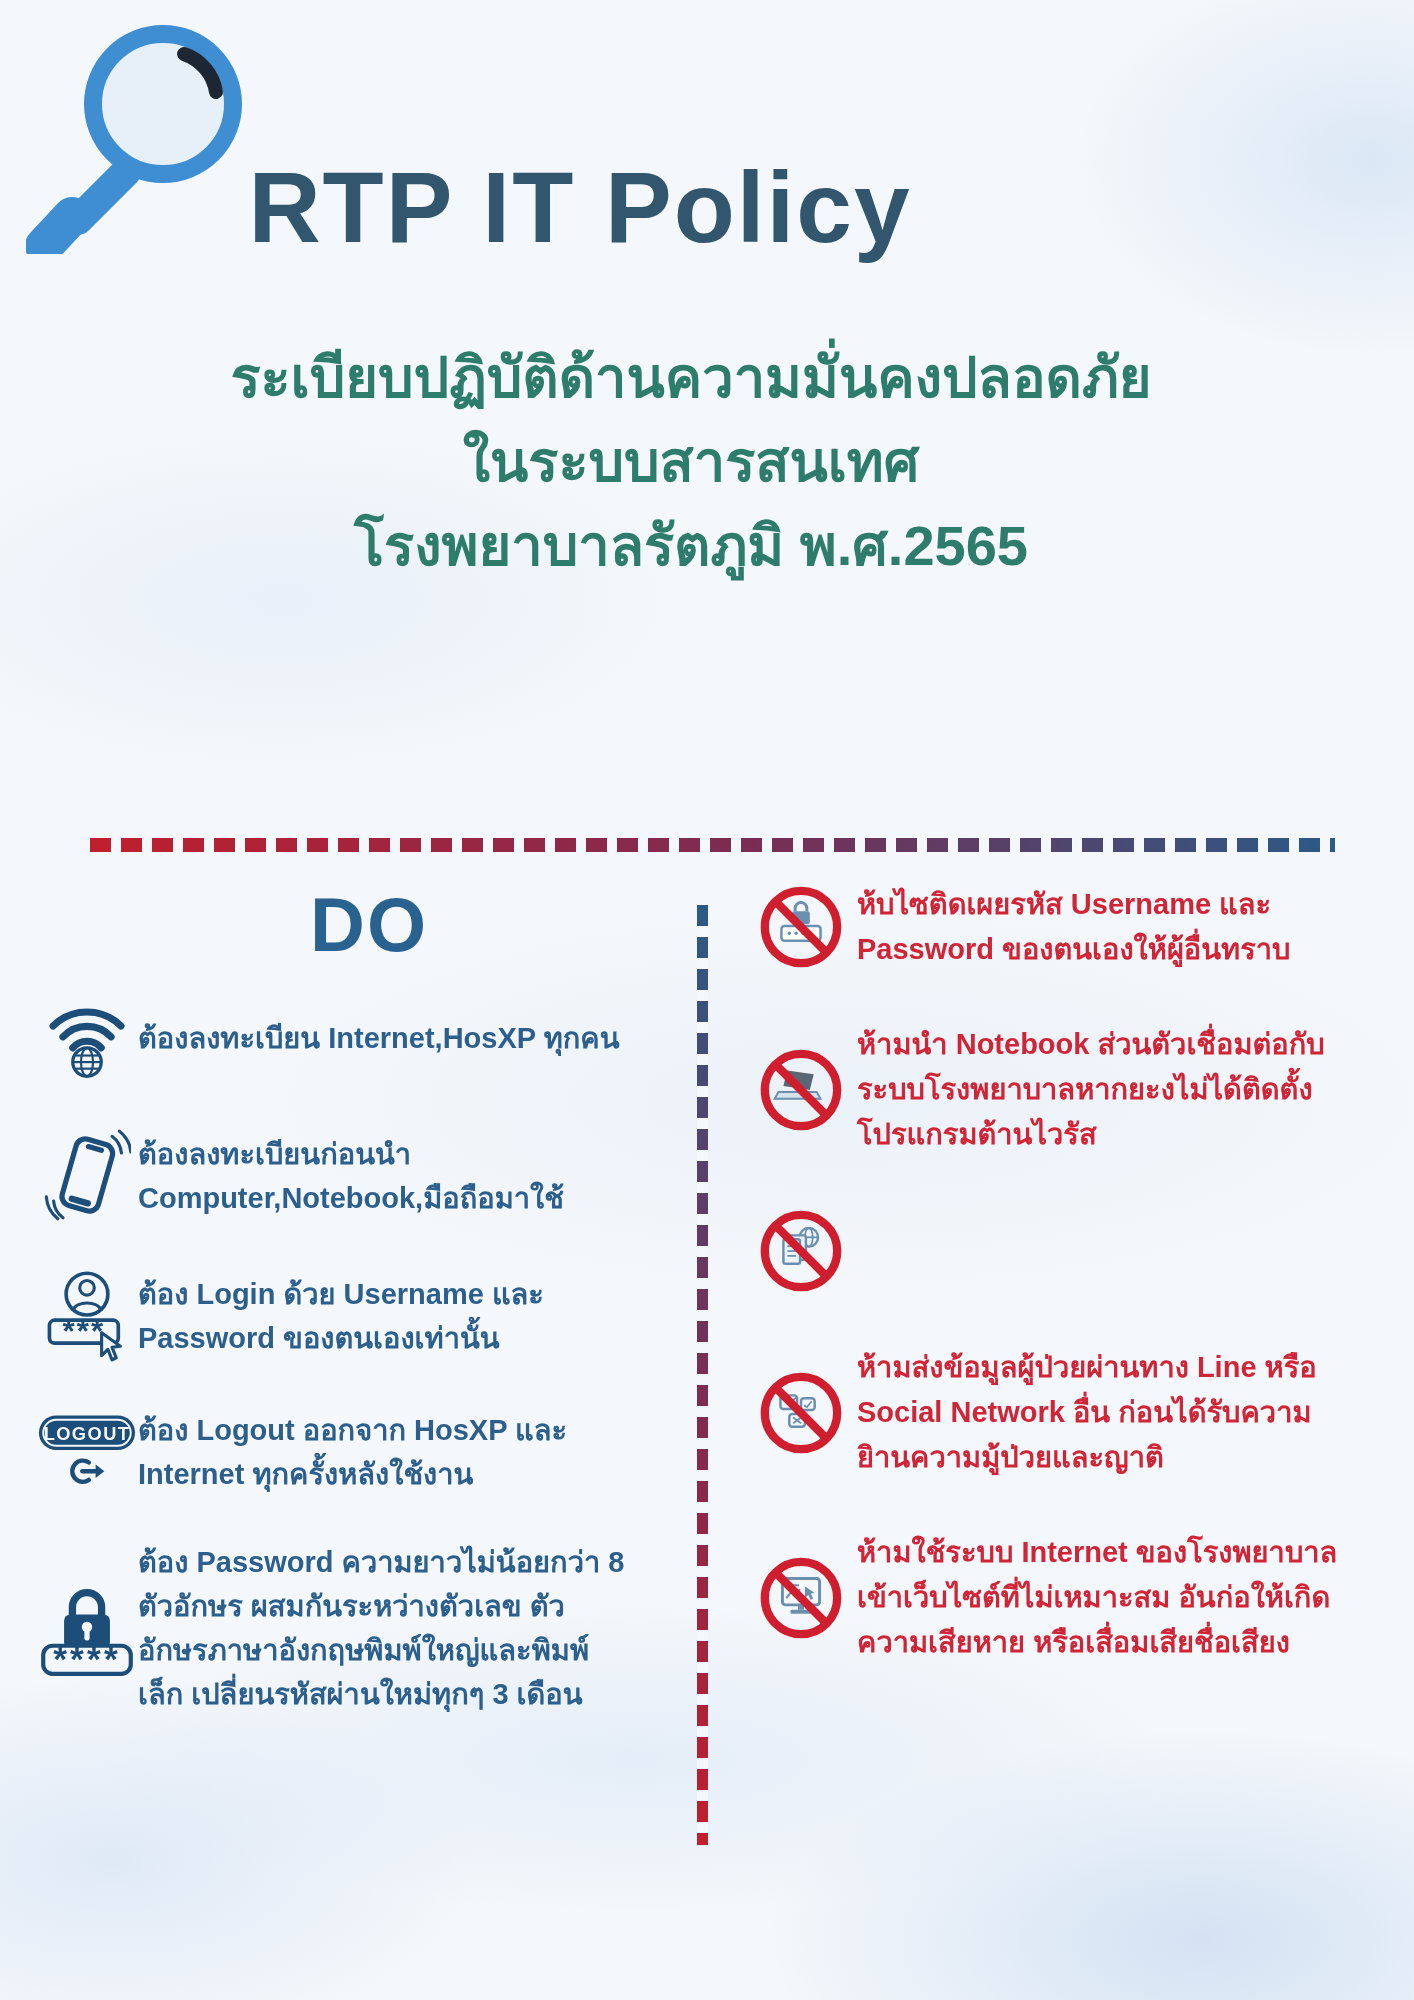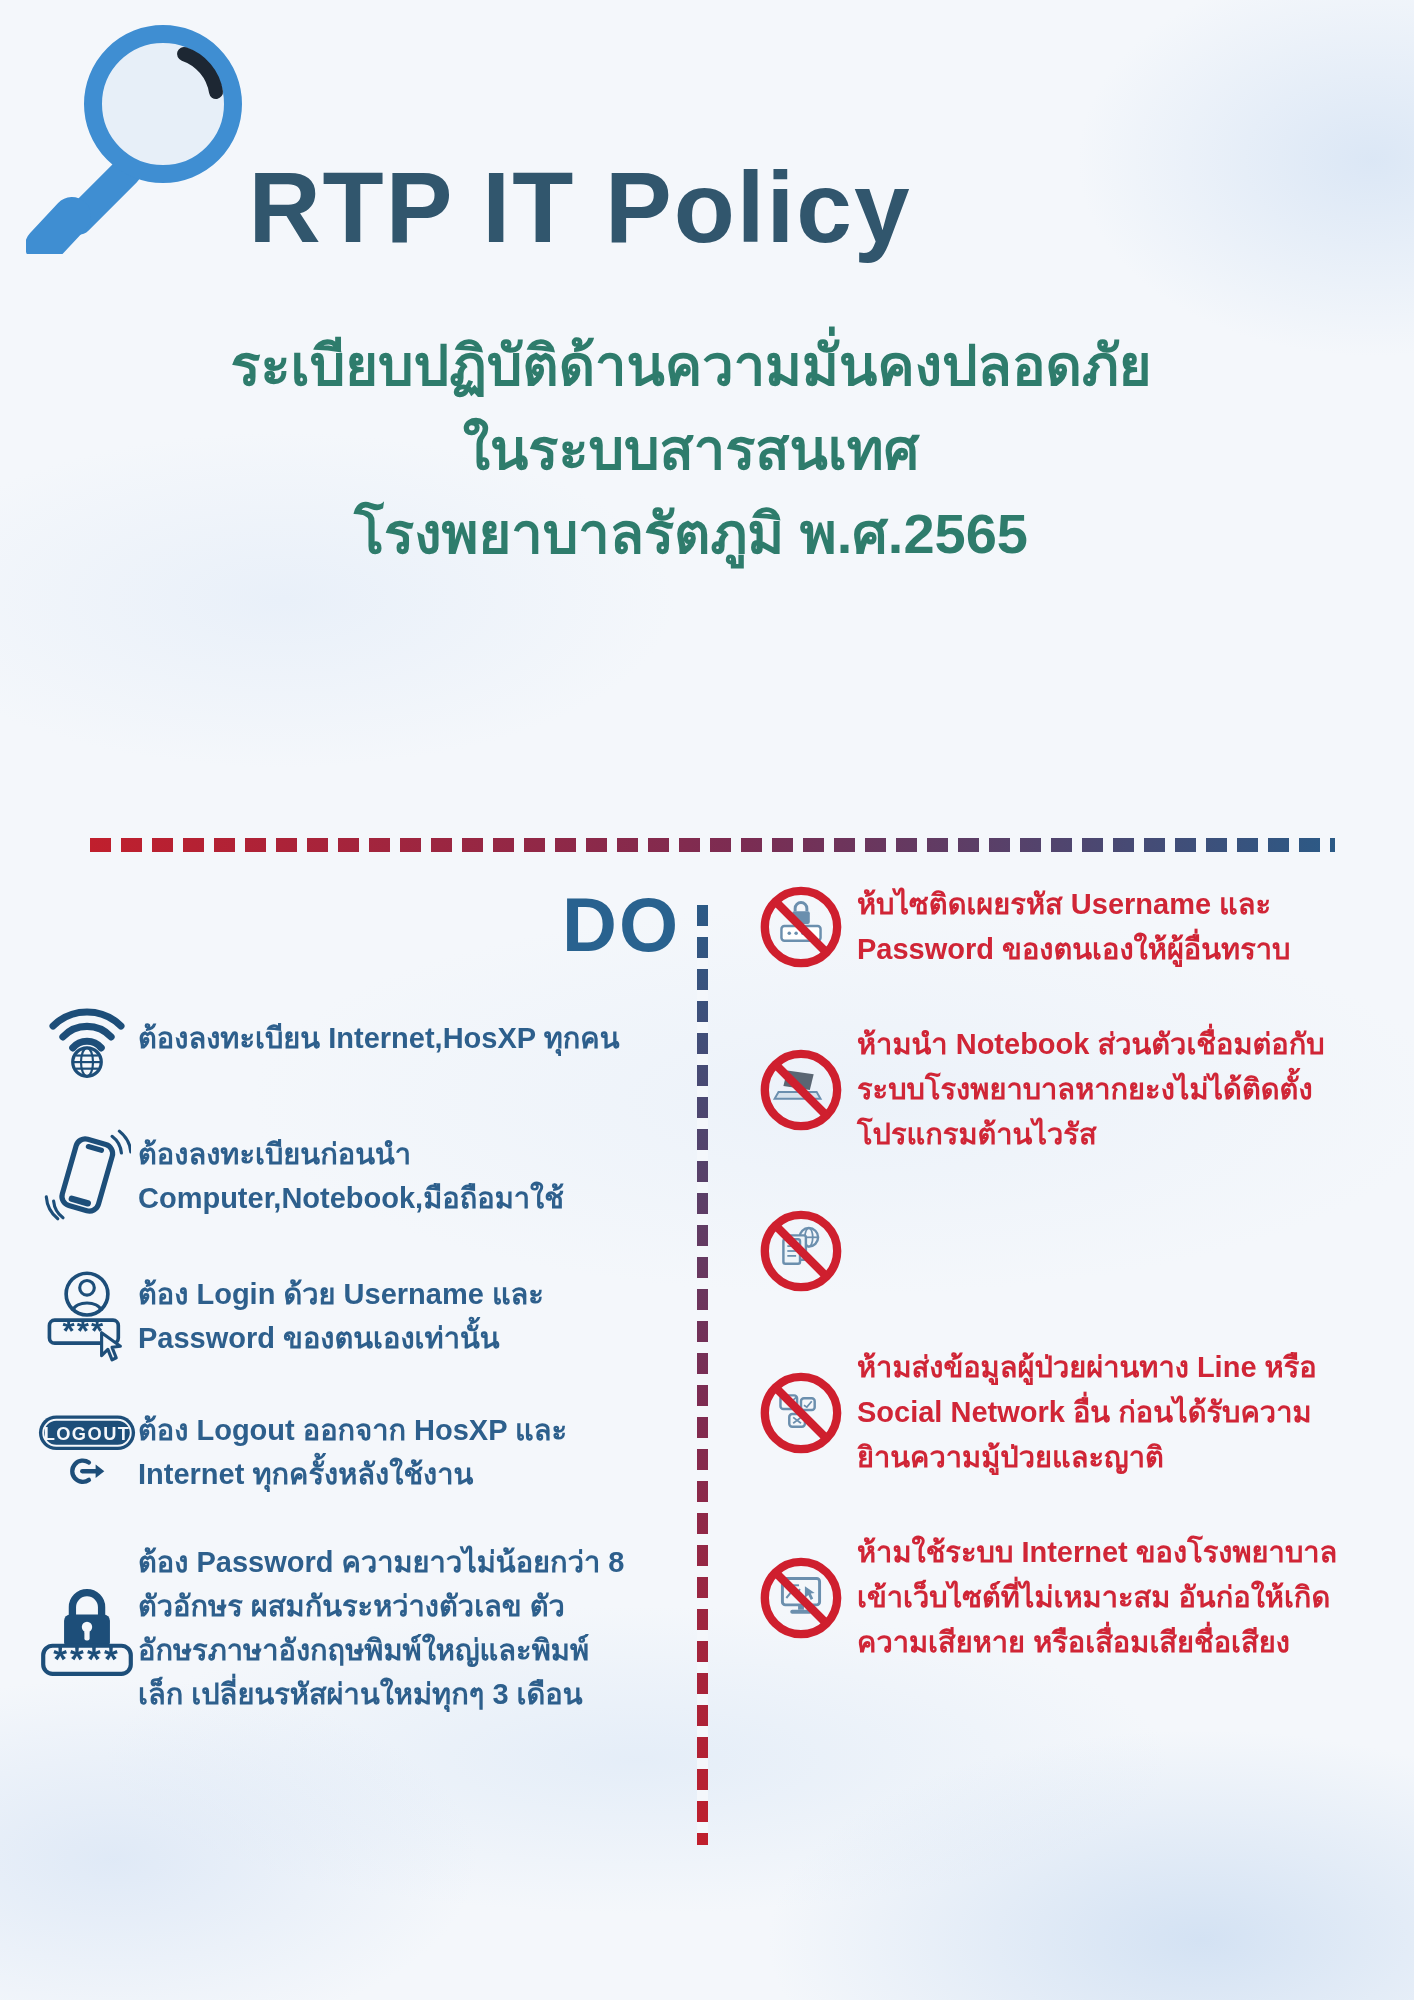--- a/index.html
+++ b/index.html
@@ -17,21 +17,21 @@
   }
   
   .magnifier{position:absolute;left:26px;top:12px;}
   
   .title{
     position:absolute;left:130px;top:150px;width:900px;margin:0;
     text-align:center;font-size:100px;line-height:1.15;font-weight:800;
     letter-spacing:2px;color:#31566d;
   }
   .subtitle{
-    position:absolute;left:0;top:324px;width:1382px;text-align:center;
+    position:absolute;left:0;top:336px;width:1382px;text-align:center;
     font-size:56px;line-height:84px;font-weight:700;color:#2e7c6c;
   }
   
   .h-divider{
     position:absolute;left:90px;top:838px;width:1245px;height:14px;
     background:linear-gradient(to right,#c01f2d,#7c2c52 52%,#2b5a86);
   }
   .h-divider .cover{
     position:absolute;inset:0;
     background:repeating-linear-gradient(90deg,transparent 0 21px,#f4f7fb 21px 31px);
@@ -41,21 +41,21 @@
     background:linear-gradient(to bottom,#2b5a86,#7c2c52 52%,#c01f2d);
   }
   .v-divider .cover{
     position:absolute;inset:0;
     background:repeating-linear-gradient(180deg,transparent 0 21px,#f4f7fb 21px 32px);
   }
   
   .col{position:absolute;top:882px;}
   .col-do{left:36px;width:622px;}
   .col-dont{left:745px;width:655px;}
-  .col h2{margin:0;text-align:right;font-weight:800;}
+  .col h2{margin:0;text-align:center;font-weight:800;}
   .col-do h2{font-size:76px;line-height:86px;color:#29628f;letter-spacing:2px;transform:translateX(22px);margin-bottom:24px;}
   .col-dont h2{font-size:76px;line-height:86px;color:#d02536;letter-spacing:4px;margin-bottom:30px;}
   .item{display:flex;align-items:center;}
   .col-do .item{margin-bottom:44px;}
   .col-dont .item{margin-bottom:50px;}
   .icon-box{flex:0 0 102px;width:102px;display:flex;justify-content:center;align-items:center;}
   .col-dont .icon-box{flex:0 0 112px;width:112px;}
   .txt{
     margin:0;white-space:pre-line;font-size:29px;line-height:44px;font-weight:600;
   }

